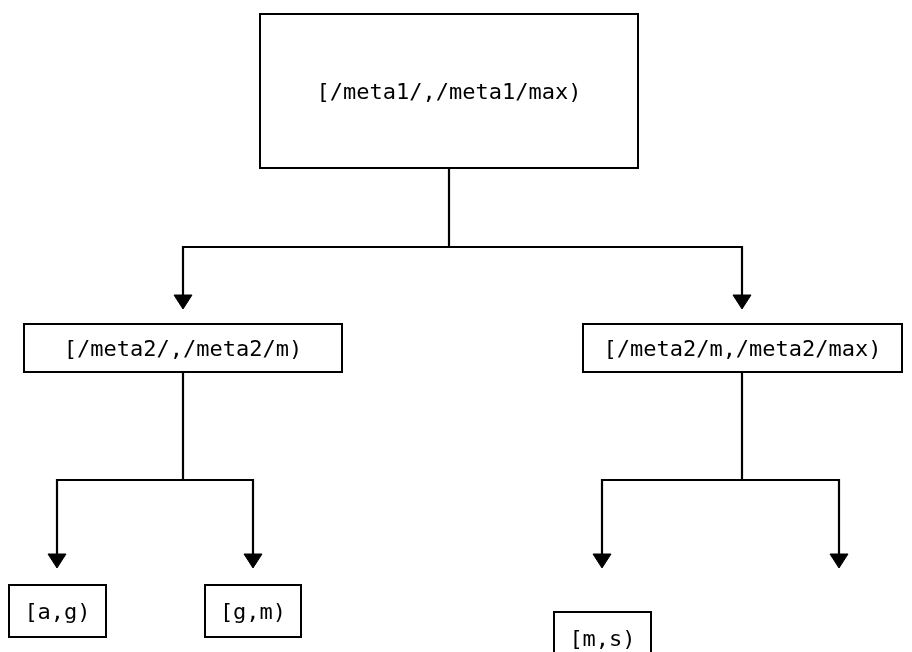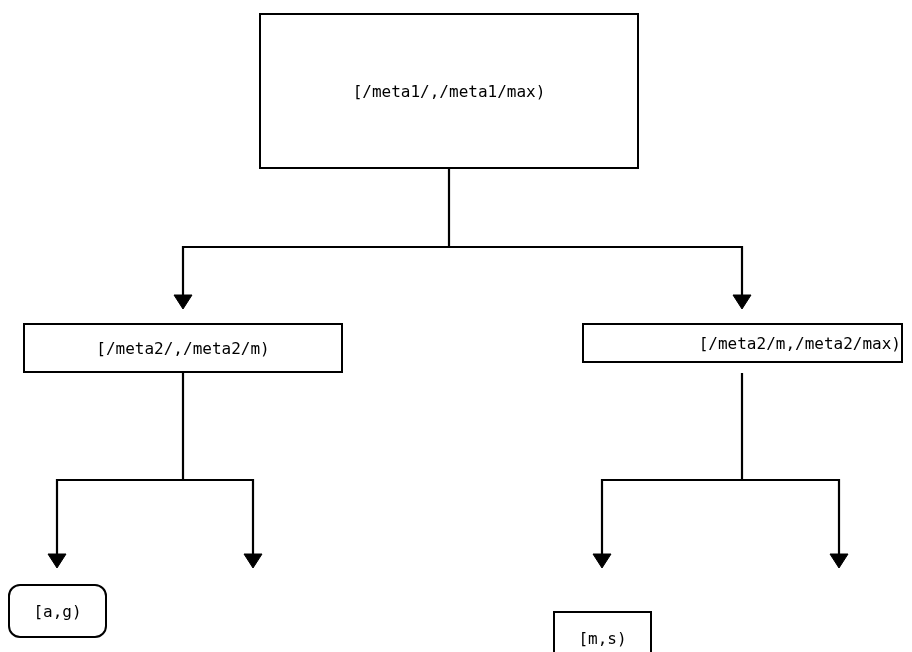--- a/index.html
+++ b/index.html
@@ -32,28 +32,28 @@
     stroke: #000000;
   }
   .node {
     position: absolute;
     box-sizing: border-box;
     border: 2px solid #000000;
     background: #ffffff;
     display: flex;
     align-items: center;
     justify-content: center;
-    font-size: 16px;
+    font-size: 22px;
     white-space: nowrap;
     letter-spacing: 0px;
   }
   .node-root  { left: 259px; top: 13px;  width: 380px; height: 156px; }
   .node-left  { left: 23px;  top: 323px; width: 320px; height: 50px;  }
-  .node-right { left: 582px; top: 323px; width: 321px; height: 40px; justify-content: flex-end;  }
-  .node-ag    { left: 8px;   top: 584px; width: 99px;  height: 54px; border-radius: 12px;  }
+  .node-right { left: 582px; top: 323px; width: 321px; height: 50px;  }
+  .node-ag    { left: 8px;   top: 584px; width: 99px;  height: 54px;  }
   .node-gm    { left: 204px; top: 584px; width: 98px;  height: 54px;  }
   .node-ms    { left: 553px; top: 584px; width: 99px;  height: 54px; margin-top: 27px;  }
   .node-smax  { left: 774px; top: 584px; width: 129px; height: 54px;  }
 </style>
 </head>
 <body>
 
 <div id="canvas">
 
   <svg id="edges" viewBox="0 0 912 652" xmlns="http://www.w3.org/2000/svg">
@@ -90,19 +90,22 @@
   </div>
 
   <div class="node node-right">
     <span>[/meta2/m,/meta2/max)</span>
   </div>
 
   <div class="node node-ag">
     <span>[a,g)</span>
   </div>
 
+  <div class="node node-gm">
+    <span>[g,m)</span>
+  </div>
 
   <div class="node node-ms">
     <span>[m,s)</span>
   </div>
 
 
 </div>
 
 </body></html>

